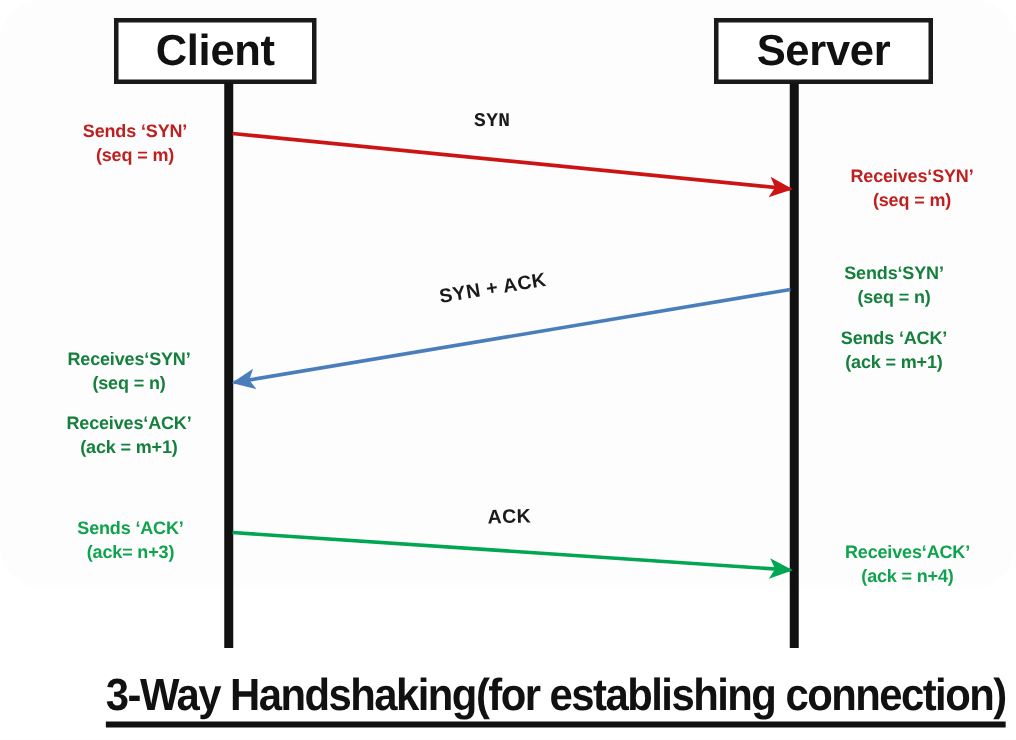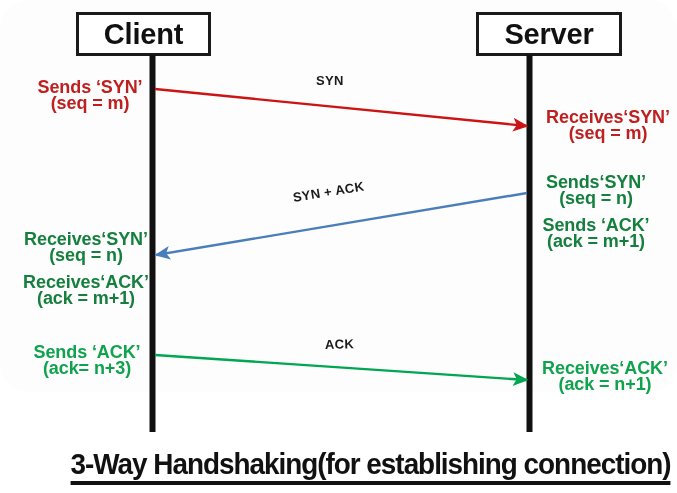--- a/index.html
+++ b/index.html
@@ -48,21 +48,21 @@
     width: 677px;
     height: 493px;
     pointer-events: none;
   }
 
   
   .note {
     position: absolute;
     font-family: "Liberation Sans", sans-serif;
     font-weight: bold;
-    font-size: 18px;
+    font-size: 12px;
     line-height: 15.5px;
     text-align: center;
     white-space: nowrap;
     letter-spacing: -0.1px;
   }
   .note .line { display: block; }
 
   .note-red   { color: #c01f1f; }
   .note-blue  { color: #15803d; }
   .note-green { color: #10a34e; }
@@ -80,21 +80,21 @@
   
   .msg-label {
     position: absolute;
     font-family: "Liberation Sans", sans-serif;
     font-weight: bold;
     font-size: 13px;
     color: #1a1a1a;
     letter-spacing: 0.3px;
     white-space: nowrap;
   }
-  #label-syn      { left: 316px; top: 73px; }
+  #label-syn      { left: 316px; top: 73px; font-family: Liberation Mono, monospace; }
   #label-syn-ack  { left: 293px; top: 190px; transform: rotate(-9.2deg); transform-origin: left center; }
   #label-ack      { left: 325px; top: 337px; transform: rotate(-1.5deg); transform-origin: left center; }
 
   
   #caption {
     position: absolute;
     left: 0;
     top: 447px;
     width: 677px;
     text-align: center;
@@ -185,20 +185,20 @@
     <span class="line">(seq = n)</span>
   </div>
 
   <div class="note note-blue" id="note-server-sends-ack">
     <span class="line">Sends ‘ACK’</span>
     <span class="line">(ack = m+1)</span>
   </div>
 
   <div class="note note-green" id="note-server-recv-ack">
     <span class="line">Receives‘ACK’</span>
-    <span class="line">(ack = n+1)</span>
+    <span class="line">(ack = n+4)</span>
   </div>
 
   <div id="caption">
     <span id="caption-text">3-Way Handshaking(for establishing connection)</span>
   </div>
 
 </div>
 
 </body></html>

